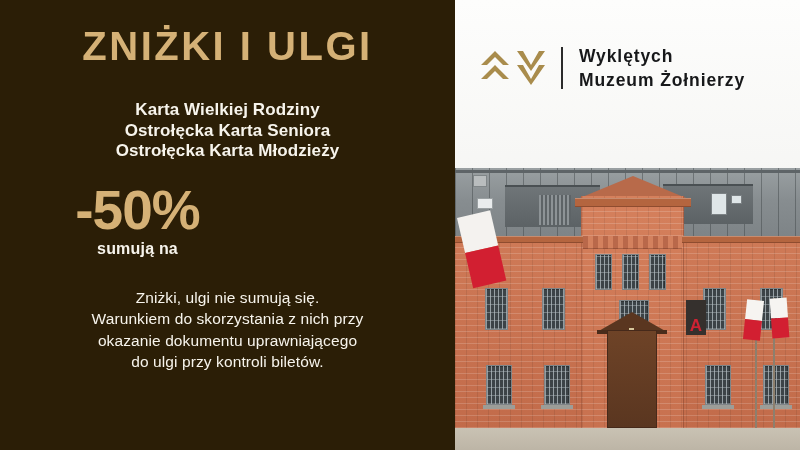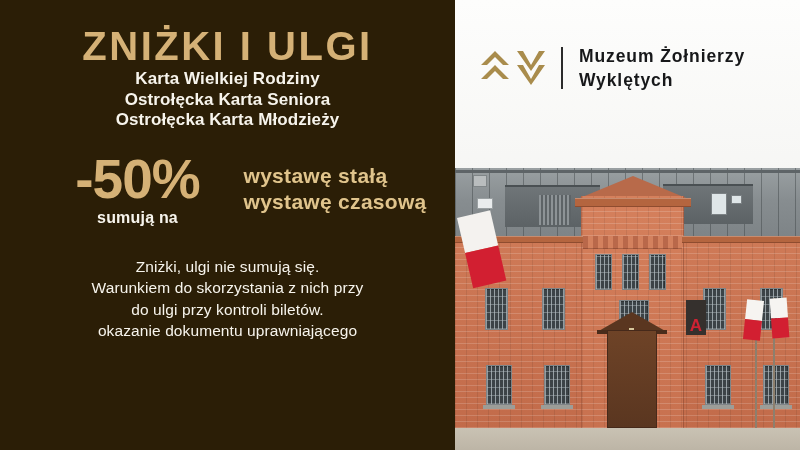--- a/index.html
+++ b/index.html
@@ -28,21 +28,21 @@
     font-size:40px;
     font-weight:bold;
     letter-spacing:2.5px;
     color:#d5b176;
     line-height:1;
     text-align:center;
     white-space:nowrap;
   }
 
   .cards-list {
-    margin-top:3px;
+    margin-top:34px;
     text-align:center;
   }
   .card-item {
     color:#f7f4ec;
     font-size:17px;
     font-weight:bold;
     line-height:20.5px;
     letter-spacing:.1px;
     white-space:nowrap;
   }
@@ -320,31 +320,27 @@
       <div class="card-item">Karta Wielkiej Rodziny</div>
       <div class="card-item">Ostrołęcka Karta Seniora</div>
       <div class="card-item">Ostrołęcka Karta Młodzieży</div>
     </div>
 
     <div class="discount-row">
       <div class="discount-block">
         <div class="discount-value">-50%</div>
         <div class="discount-caption">sumują na</div>
       </div>
-      <div class="exhibit-block">
-        <div class="exhibit-item">wystawę stałą</div>
-        <div class="exhibit-item">wystawę czasową</div>
-      </div>
     </div>
 
     <div class="footnote">
       <div class="footnote-line">Zniżki, ulgi nie sumują się.</div>
       <div class="footnote-line">Warunkiem do skorzystania z nich przy</div>
+      <div class="footnote-line">okazanie dokumentu uprawniającego</div>
       <div class="footnote-line">do ulgi przy kontroli biletów.</div>
-      <div class="footnote-line">okazanie dokumentu uprawniającego</div>
     </div>
   </div>
 
   <div class="right-panel">
 
     <div class="photo">
       <div class="sky"></div>
 
       <div class="roof">
         <div class="roof-seams"></div>
@@ -422,19 +418,19 @@
       <svg class="logo-mark" viewBox="0 0 66 46">
         <g fill="#a98c4c">
           <polygon points="0,20 14,6 28,20 22,20 14,12 6,20"></polygon>
           <polygon points="0,34 14,20 28,34 22,34 14,26 6,34"></polygon>
           <polygon points="36,6 42,6 50,20 58,6 64,6 50,26"></polygon>
           <polygon points="36,20 42,20 50,34 58,20 64,20 50,40"></polygon>
         </g>
       </svg>
       <div class="logo-divider"></div>
       <div class="logo-text">
+        <div class="logo-line">Wyklętych</div>
         <div class="logo-line">Muzeum  Żołnierzy</div>
-        <div class="logo-line">Wyklętych</div>
       </div>
     </div>
 
   </div>
 </div>
 
 </body></html>

